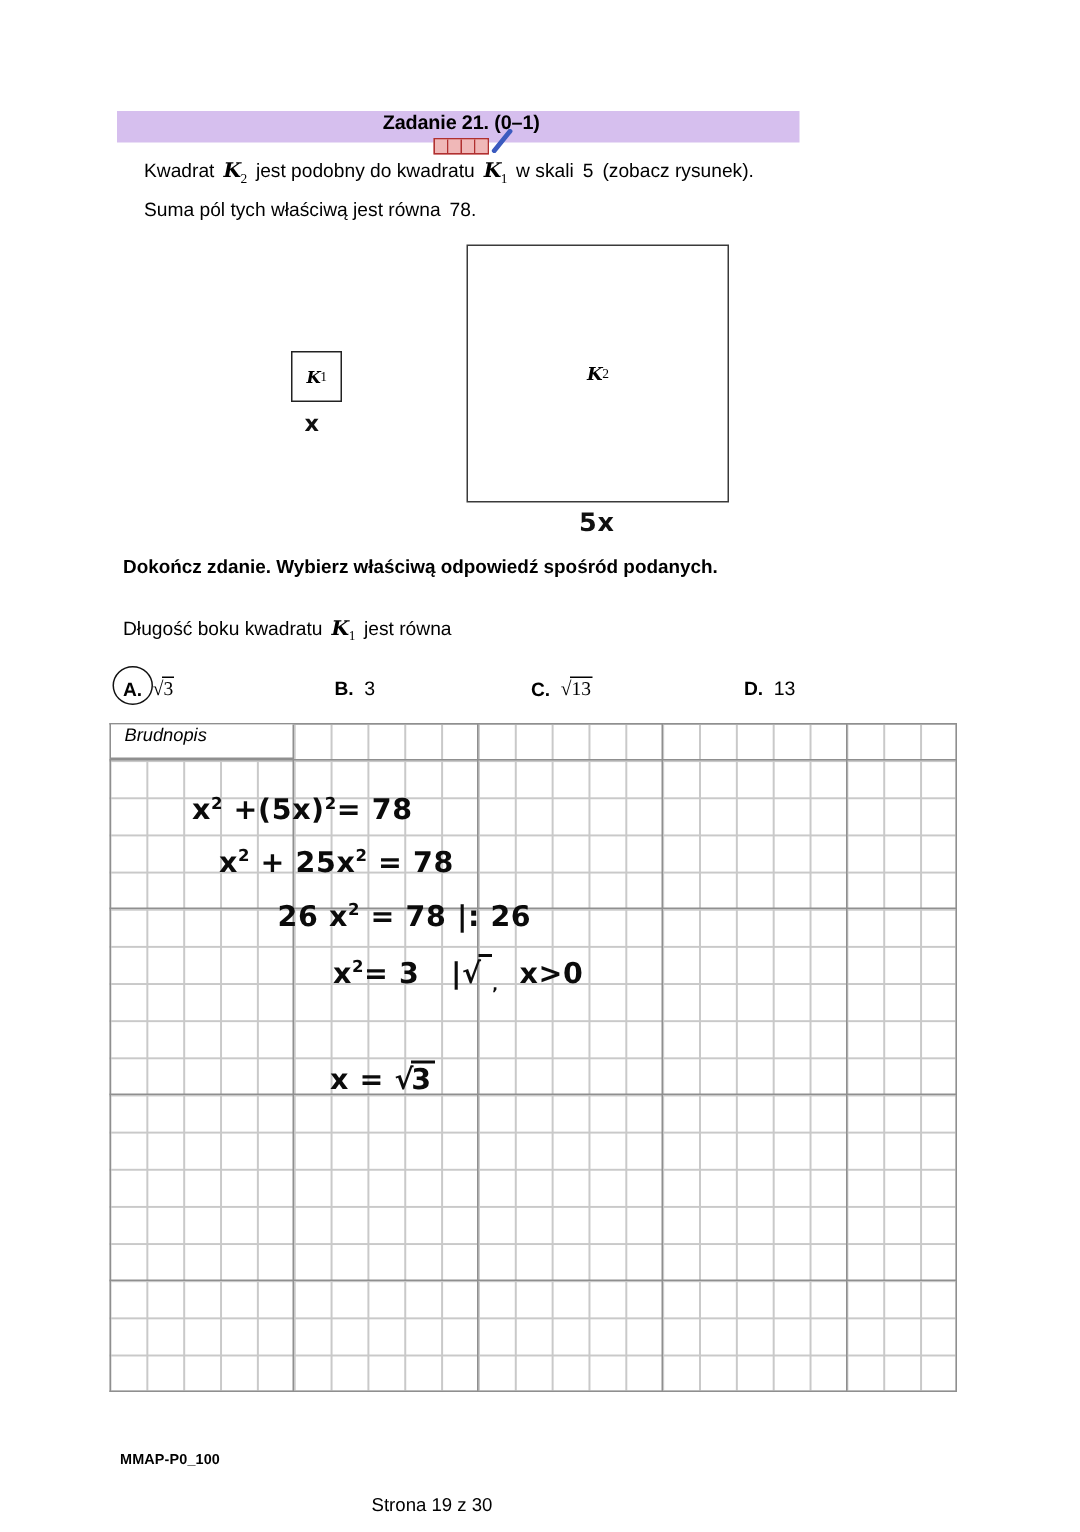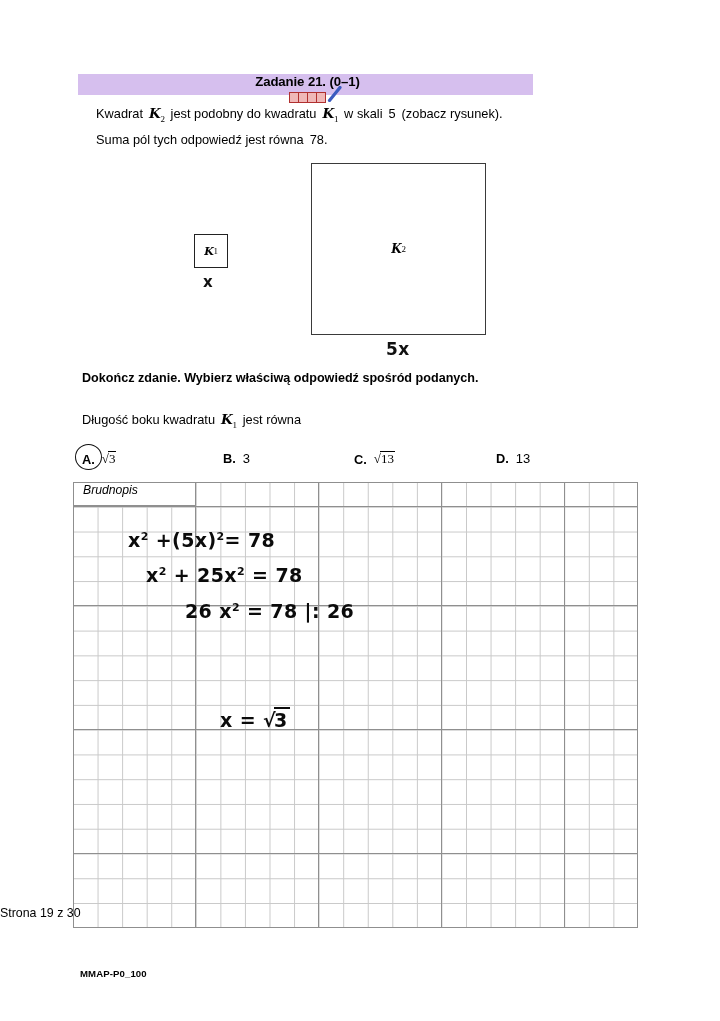--- a/index.html
+++ b/index.html
@@ -315,23 +315,23 @@
     position: absolute;
     left: 80px;
     top: 968px;
     font-size: 9.6px;
     font-weight: bold;
     letter-spacing: 0.1px;
   }
   .footer-page {
     position: absolute;
     left: 0;
-    top: 906px;
+    top: 996px;
     width: 576px;
-    text-align: left;
+    text-align: center;
     font-size: 12.4px;
   }
 </style>
 </head>
 <body>
 
 <div class="page">
 
   <div class="task-header">
     <span class="task-title">Zadanie 21. (0–1)</span>
@@ -345,21 +345,21 @@
       <svg class="pen-mark" viewBox="0 0 16 16">
         <line x1="2.5" y1="14.5" x2="13" y2="1.5" stroke="#3b5bbf" stroke-width="3.2" stroke-linecap="round"></line>
       </svg>
     </span>
   </div>
 
   <div class="body-text line1">
     <span>Kwadrat</span><span class="sp"></span><span class="kal"><span>K</span><sub>2</sub></span><span class="sp"></span><span>jest podobny do kwadratu</span><span class="sp"></span><span class="kal"><span>K</span><sub>1</sub></span><span class="sp"></span><span>w skali</span><span class="sp"></span><span>5</span><span class="sp"></span><span>(zobacz rysunek).</span>
   </div>
   <div class="body-text line2">
-    <span>Suma pól tych odpowiedź jest równa</span><span class="sp"></span><span>78.</span>
+    <span>Suma pól tych właściwą jest równa</span><span class="sp"></span><span>78.</span>
   </div>
 
   <div class="fig-small-sq">
     <span class="fig-small-label kal">
         <span>K</span>
         <sub>1</sub>
       </span>
   </div>
   <div class="hand hand-x">x</div>
 
@@ -426,20 +426,23 @@
 
   <div class="work w1">
     x<sup>2</sup> +(5x)<sup>2</sup>= 78
   </div>
   <div class="work w2">
     x<sup>2</sup> + 25x<sup>2</sup> = 78
   </div>
   <div class="work w3">
     26 x<sup>2</sup> = 78 |: 26
   </div>
+  <div class="work w4">
+    x<sup>2</sup>= 3 &nbsp;&nbsp;|<span class="hrad">√<span class="hbar">&nbsp;</span></span><sub style="font-size:10px;">,</sub>&nbsp; x&gt;0
+  </div>
   <div class="work w5">
     x = <span class="hrad">√<span class="hbar">3</span></span>
   </div>
 
   <div class="footer-code">MMAP-P0_100</div>
   <div class="footer-page">Strona 19 z 30</div>
 
 </div>
 
 </body></html>

